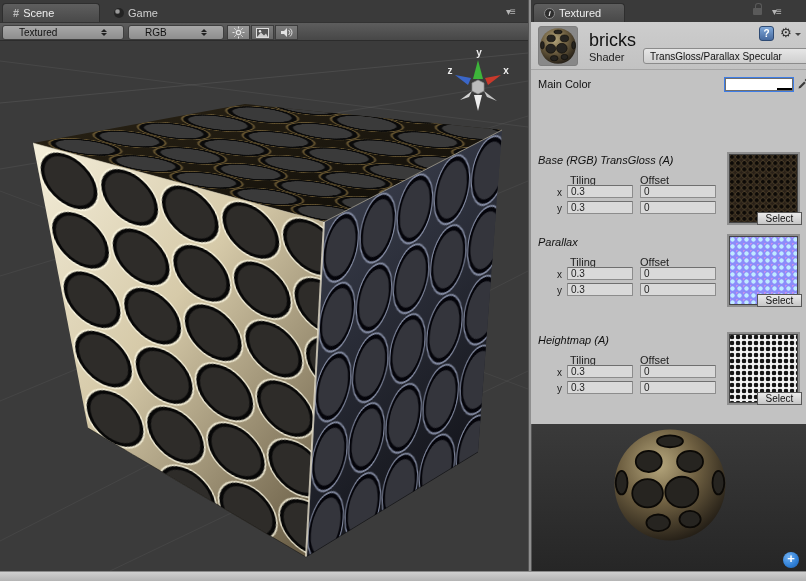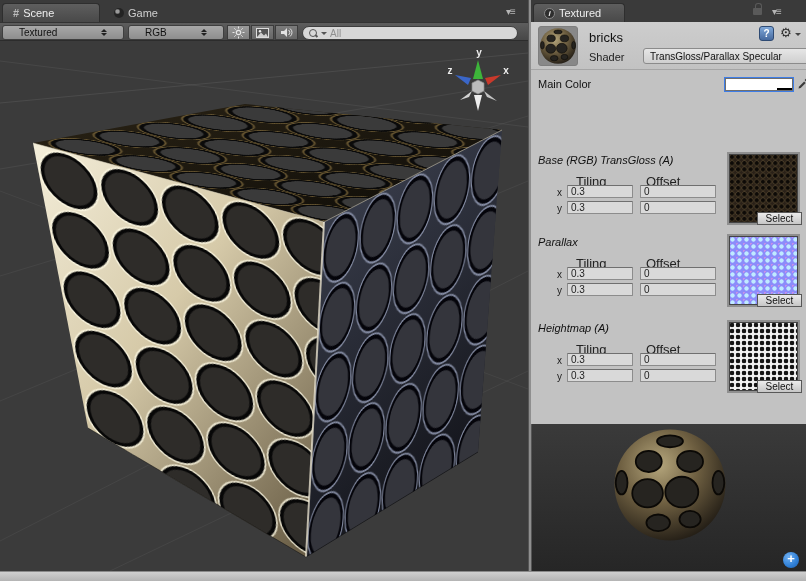--- a/index.html
+++ b/index.html
@@ -58,21 +58,21 @@
     color:#e8e8e8; font-size:8px; font-weight:bold; display:flex; align-items:center; justify-content:center;
     font-style:italic; }
   .lock-icon { position:absolute; top:8px; width:9px; height:7px; background:#5a5a5a; border-radius:1px; }
   .lock-icon::before { content:""; position:absolute; left:2px; top:-5px; width:5px; height:5px;
     border:1.5px solid #5a5a5a; border-bottom:none; border-radius:3px 3px 0 0; }
 
   #mat-header { position:absolute; left:0; top:22px; width:100%; height:48px;
     background:linear-gradient(#cdcdcd,#c2c2c2); border-bottom:1px solid #a5a5a5; }
   #mat-thumb { position:absolute; left:7px; top:4px; width:40px; height:40px; background:#888;
     border:1px solid #7e7e7e; border-radius:3px; }
-  #mat-name { position:absolute; left:58px; top:8px; font-size:13px; color:#111; }
+  #mat-name { position:absolute; left:58px; top:8px; font-size:18px; color:#111; }
   #shader-label { position:absolute; left:58px; top:29px; font-size:11px; color:#222; }
   #shader-dd { position:absolute; left:112px; top:26px; width:185px; height:16px;
     background:linear-gradient(#e6e6e6,#cfcfcf); border:1px solid #8b8b8b; border-radius:3px;
     font-size:10px; color:#111; display:flex; align-items:center; padding:0 6px; }
   .help-icon { position:absolute; left:228px; top:4px; width:15px; height:15px; border-radius:3px;
     background:linear-gradient(#7fa8d9,#46699e); border:1px solid #2e4a73; color:#fff; font-size:10px;
     font-weight:bold; display:flex; align-items:center; justify-content:center; }
   .gear-icon { position:absolute; left:249px; top:3px; font-size:13px; color:#2c2c2c; }
   .gear-caret { position:absolute; left:264px; top:11px; width:0; height:0;
     border-left:3px solid transparent; border-right:3px solid transparent; border-top:3px solid #444; }
@@ -85,21 +85,21 @@
   .swatch .alpha { position:absolute; left:0; bottom:0; height:2px; width:100%; }
   .picker-icon { position:absolute; left:266px; top:1px; width:13px; height:13px; }
   .picker-icon svg { display:block; }
   .slider { position:absolute; left:194px; top:7px; width:74px; height:3px; background:#9b9b9b;
     border:1px solid #777; border-radius:2px; }
   .slider .handle { position:absolute; top:-4px; width:10px; height:10px; border-radius:50%;
     background:radial-gradient(circle at 35% 30%, #fdfdfd, #cfcfcf); border:1px solid #737373; }
 
   .tex-section { position:absolute; left:0; width:100%; height:82px; }
   .tex-label { position:absolute; left:7px; top:0px; font-size:11px; color:#111;font-style:italic; }
-  .col-head { position:absolute; top:22px; font-size:13px; color:#222;margin-left:6px; }
+  .col-head { position:absolute; top:22px; font-size:11px; color:#222; }
   .axis-label { position:absolute; font-size:10px; color:#222; }
   .tex-input { position:absolute; height:13px; background:#d9d9d9; border:1px solid #8c8c8c;
     border-top-color:#6f6f6f; font-size:10px; color:#222; padding:0 3px; border-radius:1px; }
   .thumb { position:absolute; left:196px; top:0; width:73px; height:73px; border:2px solid #8f8f8f;
     box-shadow:inset 0 0 0 1px #444; }
   .thumb-base { background-color:#2a2118;
     background-image:radial-gradient(circle at 3px 3px, #0d0a07 1.7px, rgba(0,0,0,0) 2.4px),
       radial-gradient(circle at 3px 3px, #4a3d28 2.6px, rgba(0,0,0,0) 3.1px);
     background-size:6.2px 6.2px; }
   .thumb-normal { background-color:#8c8cfa;
@@ -217,25 +217,20 @@
           <path d="M1,9 L5,4.5 L8,7.5 L10,5.5 L12,9 Z" fill="#cfcfcf"></path>
         </svg>
       </div>
       <div class="tb-btn" style="left:275px;">
         <svg width="13" height="11" viewBox="0 0 13 11">
           <polygon points="1,4 4,4 7,1 7,10 4,7 1,7" fill="#e2e2e2"></polygon>
           <path d="M8.5,3 a3,3 0 0 1 0,5 M10,1.5 a5,5 0 0 1 0,8" fill="none" stroke="#e2e2e2" stroke-width="1"></path>
         </svg>
       </div>
 
-      <div class="searchpill" style="left:302px;width:216px;">
-        <span class="mag"></span>
-        <span class="mag-arrow"></span>
-        <input type="text" placeholder="All" style="">
-      </div>
     </div>
 
     <div id="viewport">
       <svg width="528" height="530" viewBox="0 0 528 530">
         <defs>
           <linearGradient id="gTop" x1="0" y1="0" x2="1" y2="1">
             <stop offset="0" stop-color="#2a2315"></stop>
               <stop offset="1" stop-color="#0d0b07"></stop>
           </linearGradient>
           <linearGradient id="gLeft" x1="0" y1="0" x2="0.9" y2="1">
@@ -361,21 +356,21 @@
       <span class="axis-label" style="left:26px;top:35px;">x</span>
       <input class="tex-input" style="left: 36px; top: 33px; width: 66px;" value="0.3">
       <input class="tex-input" style="left: 109px; top: 33px; width: 76px;" value="0">
       <span class="axis-label" style="left:26px;top:51px;">y</span>
       <input class="tex-input" style="left: 36px; top: 49px; width: 66px;" value="0.3">
       <input class="tex-input" style="left: 109px; top: 49px; width: 76px;" value="0">
       <div class="thumb thumb-normal"></div>
       <div class="select-btn">Select</div>
     </div>
 
-    <div class="tex-section" style="top:320px;">
+    <div class="tex-section" style="top:332px;">
       <span class="tex-label" style="top:2px;">Heightmap (A)</span>
       <span class="col-head" style="left:39px;">Tiling</span>
       <span class="col-head" style="left:109px;">Offset</span>
       <span class="axis-label" style="left:26px;top:35px;">x</span>
       <input class="tex-input" style="left: 36px; top: 33px; width: 66px;" value="0.3">
       <input class="tex-input" style="left: 109px; top: 33px; width: 76px;" value="0">
       <span class="axis-label" style="left:26px;top:51px;">y</span>
       <input class="tex-input" style="left: 36px; top: 49px; width: 66px;" value="0.3">
       <input class="tex-input" style="left: 109px; top: 49px; width: 76px;" value="0">
       <div class="thumb thumb-height"></div>

